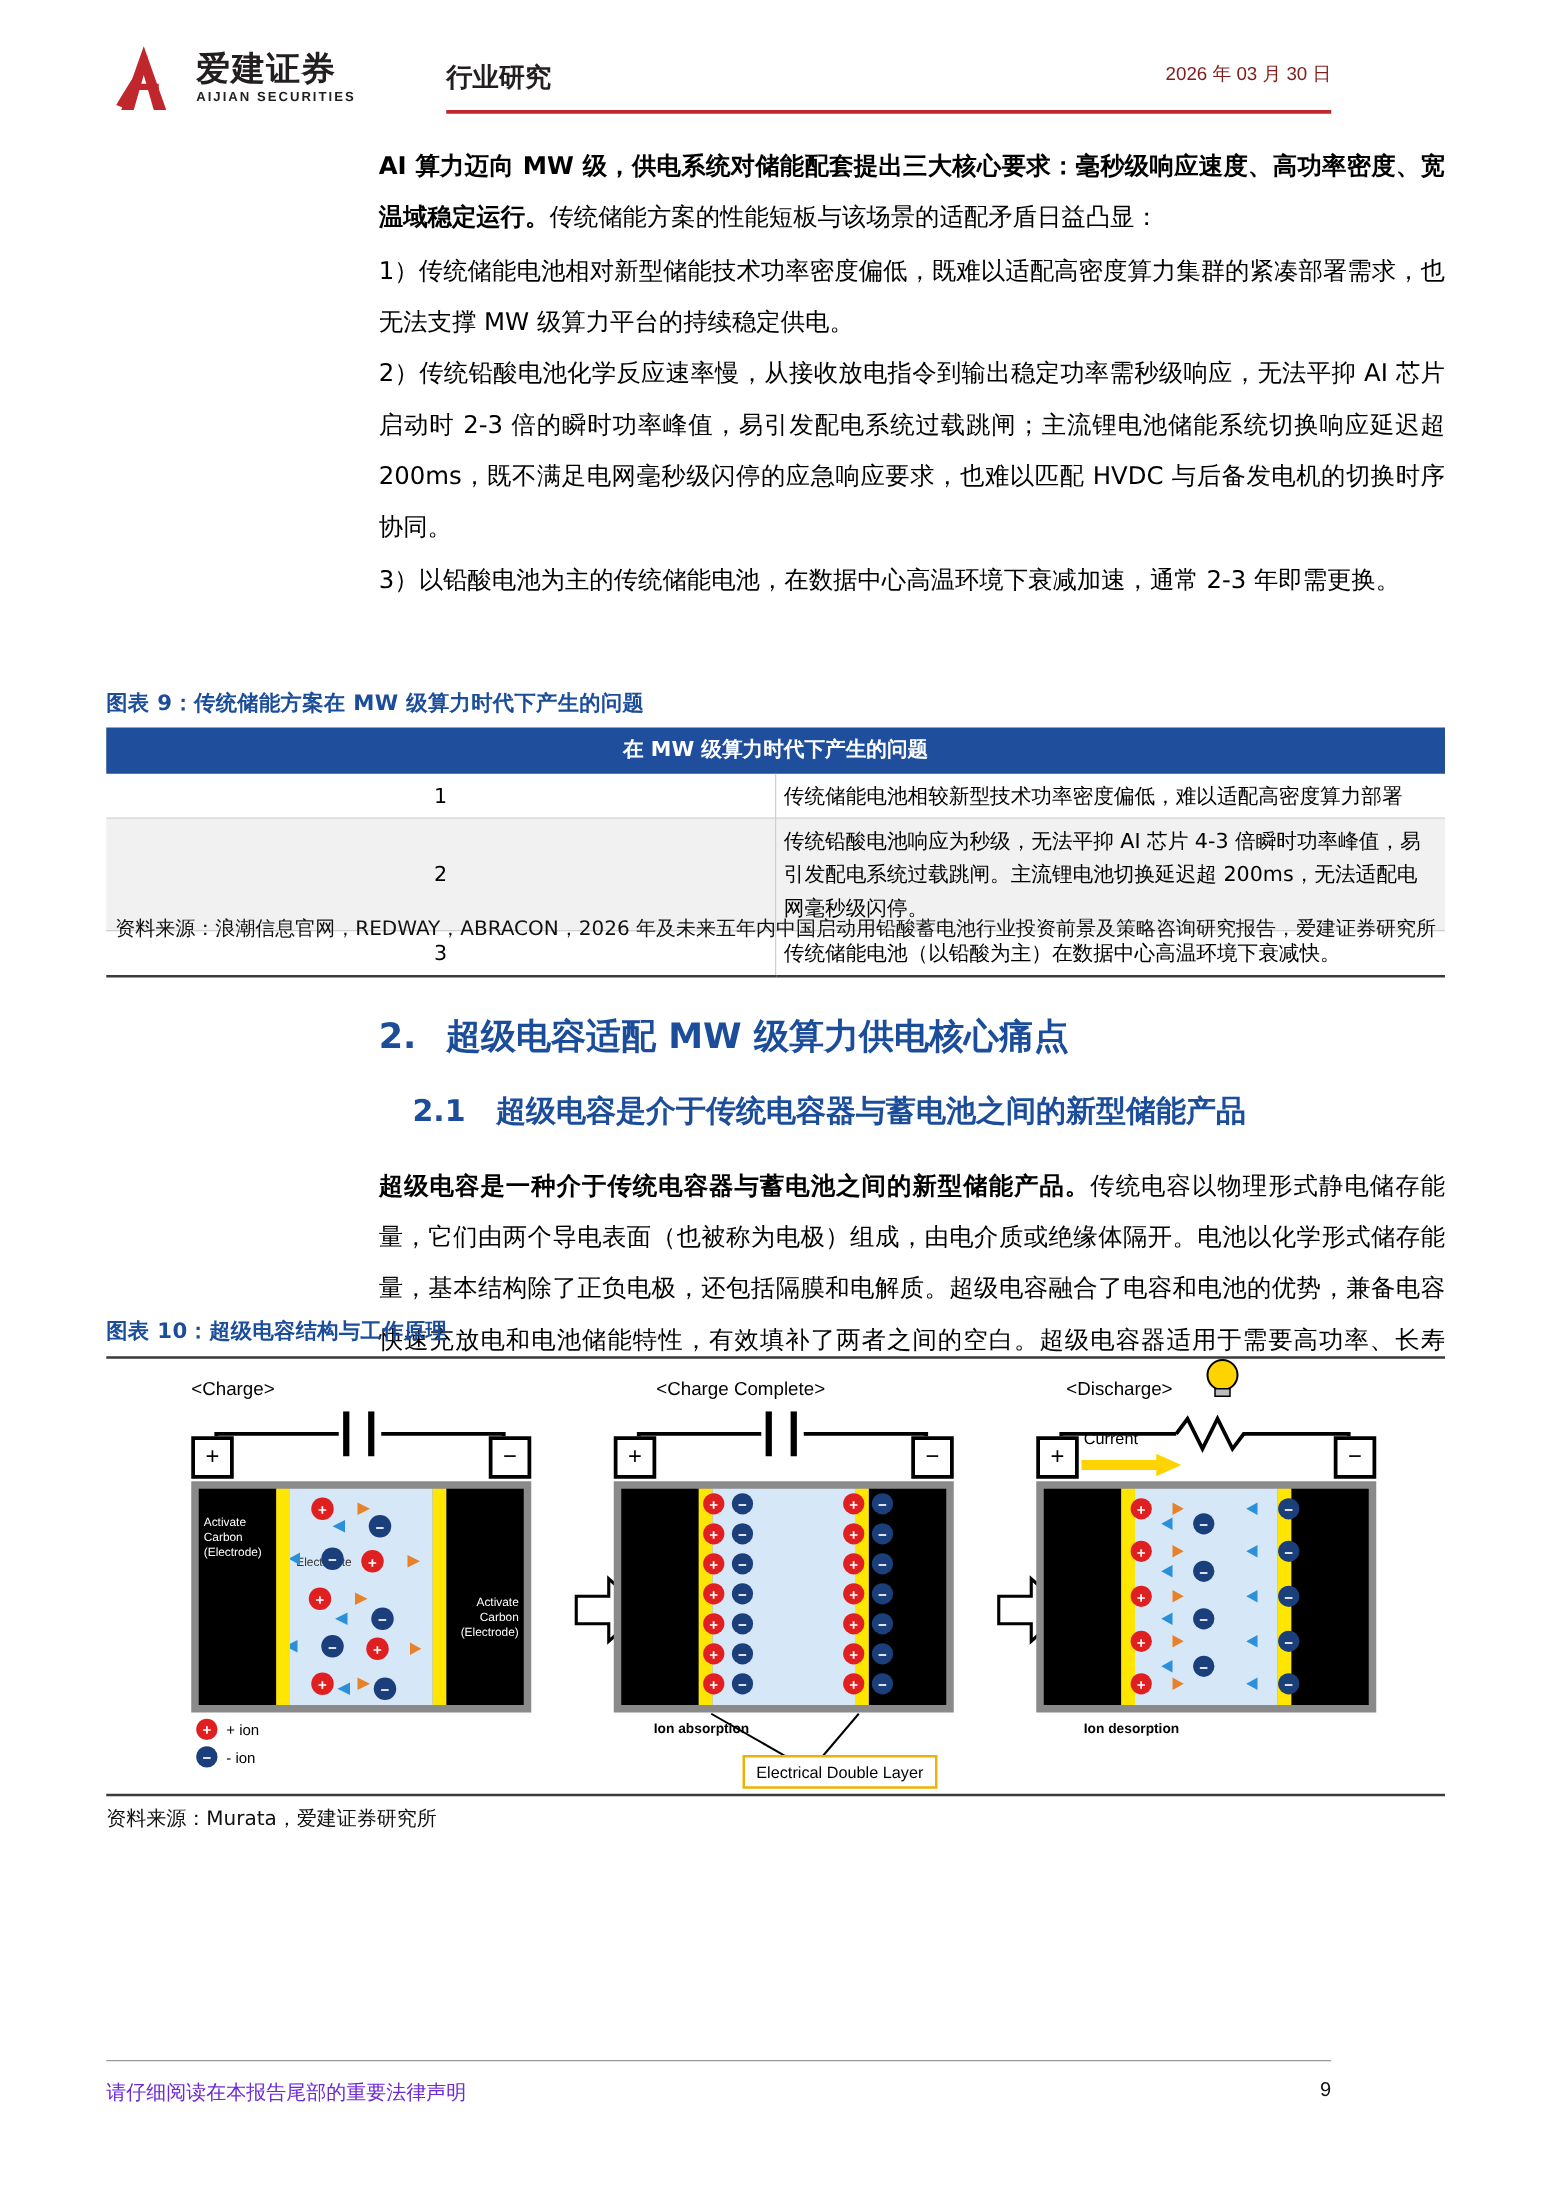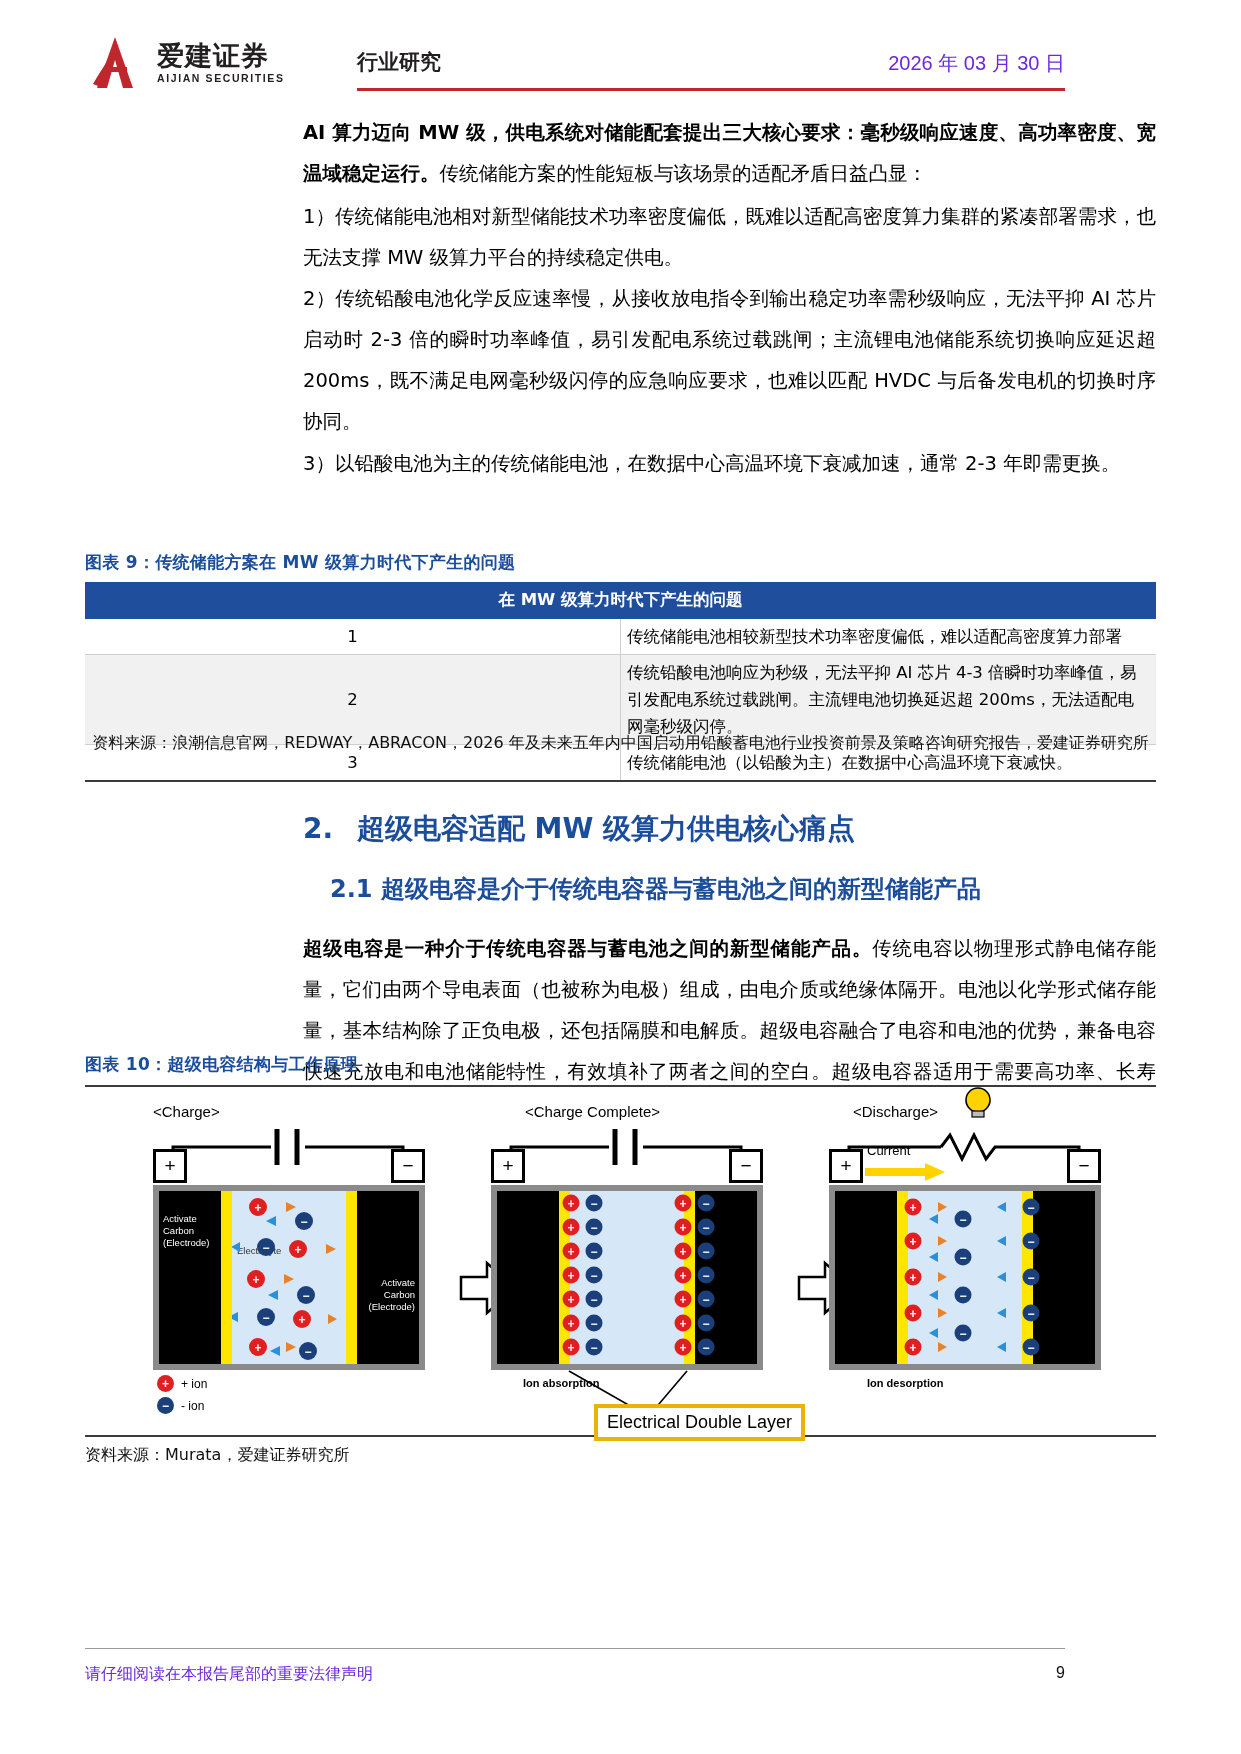--- a/index.html
+++ b/index.html
@@ -21,21 +21,21 @@
   .logo-mark{width:62px;height:58px;position:relative;}
   .logo-text{display:flex;flex-direction:column;line-height:1;}
   .logo-cn{font-size:27px;font-weight:bold;color:#231f20;letter-spacing:1px;font-family:"DejaVu Sans",sans-serif;}
   .logo-en{font-size:10.5px;font-weight:bold;color:#231f20;letter-spacing:1.6px;margin-top:4px;}
   .hdr-title{
     position:absolute;left:272px;top:18px;
     font-size:21px;font-weight:bold;color:#231f20;
   }
   .hdr-date{
     position:absolute;right:0;top:20px;
-    font-size:20px;color:#6d28d9;
+    font-size:15px;color:#7f1d1d;
   }
   .hdr-rule{
     position:absolute;left:272px;right:0;top:58px;height:3px;background:#c0272d;
   }
 
   
   .content{position:absolute;left:85px;top:0;width:1071px;}
   p.para{
     margin:0;
     font-size:19.5px;
@@ -126,22 +126,22 @@
     font-size:12px;color:#fff;font-weight:bold;line-height:1;
   }
   .ion.pos{background:#e02020;}
   .ion.neg{background:#1b3f7a;}
   .bottom-lbl{
     position:absolute;font-size:11px;color:#000000;font-family:"Liberation Sans",sans-serif;font-weight:bold;
   }
   .legend{position:absolute;left:28px;top:276px;font-size:12px;font-family:"Liberation Sans",sans-serif;}
   .legend .row{display:flex;align-items:center;gap:7px;margin-bottom:5px;}
   .edl-box{
-    position:absolute;border:4px solid #eab308;background:#fff;padding:4px 9px;
-    font-size:18px;font-family:"Liberation Sans",sans-serif;white-space:nowrap;
+    position:absolute;border:2px solid #eab308;background:#fff;padding:4px 9px;
+    font-size:13px;font-family:"Liberation Sans",sans-serif;white-space:nowrap;
   }
   .bigarrow{position:absolute;}
 
   
   .footer{
     position:absolute;left:85px;right:85px;bottom:66px;height:40px;
   }
   .footer .rule{position:absolute;left:0;right:0;top:0;height:1px;background:#9a9a9a;}
   .footer .ftext{position:absolute;left:0;top:16px;font-size:16px;color:#6d28d9;font-family:"DejaVu Sans",sans-serif;}
   .footer .fpage{position:absolute;right:0;top:16px;font-size:16px;color:#111;}
@@ -221,21 +221,21 @@
   <div class="content" style="top:810px;left:303px;width:853px;">
     <h2 class="sec">
       <span>2.</span>
       <span style="margin-left:14px;">超级电容适配 MW 级算力供电核心痛点</span>
     </h2>
   </div>
 
   <div class="content" style="top:873px;left:330px;width:830px;">
     <h3 class="sub">
       <span>2.1</span>
-      <span style="margin-left:0;">超级电容是介于传统电容器与蓄电池之间的新型储能产品</span>
+      <span style="margin-left:16px;">超级电容是介于传统电容器与蓄电池之间的新型储能产品</span>
     </h3>
   </div>
 
   <div class="content" style="top:928px;left:303px;width:853px;">
     <p class="para"><span class="b">超级电容是一种介于传统电容器与蓄电池之间的新型储能产品。</span><span>传统电容以物理形式静电储存能量，它们由两个导电表面（也被称为电极）组成，由电介质或绝缘体隔开。电池以化学形式储存能量，基本结构除了正负电极，还包括隔膜和电解质。超级电容融合了电容和电池的优势，兼备电容快速充放电和电池储能特性，有效填补了两者之间的空白。超级电容器适用于需要高功率、长寿命、可靠性、快速充放电和安全性的应用场景。</span></p>
   </div>
 
   <div class="content" style="top:1053px;">
     <div class="fig-cap">图表 10：超级电容结构与工作原理</div>
   </div>

